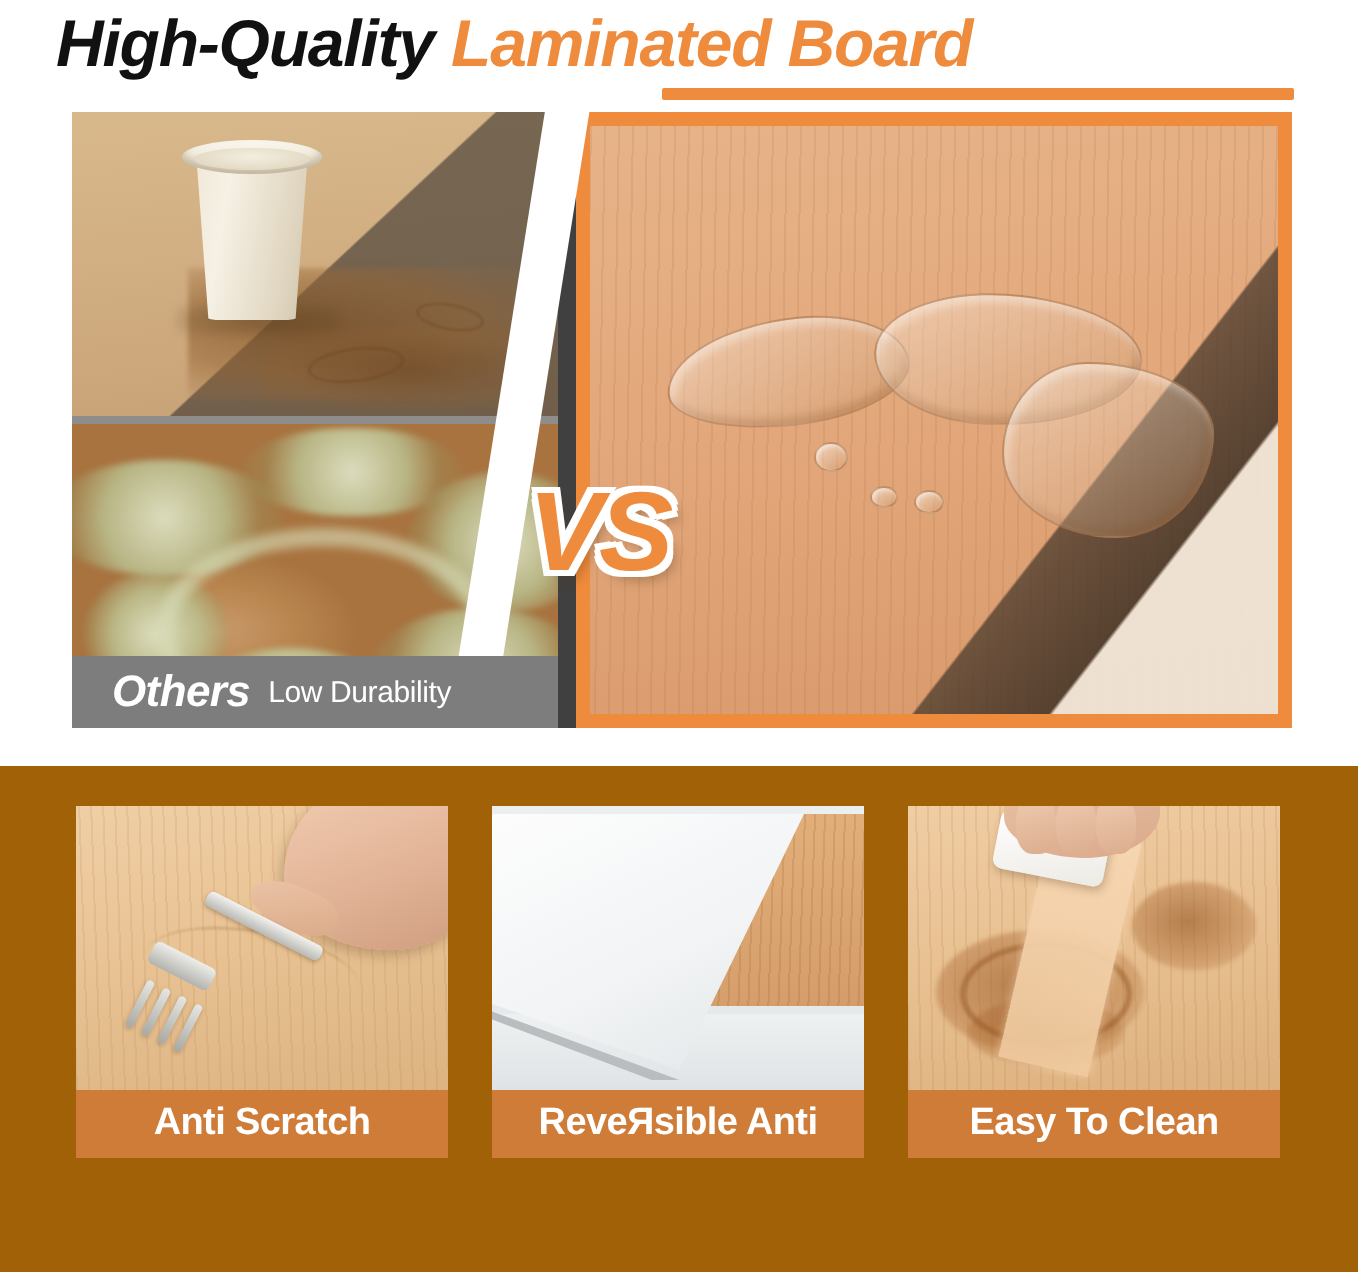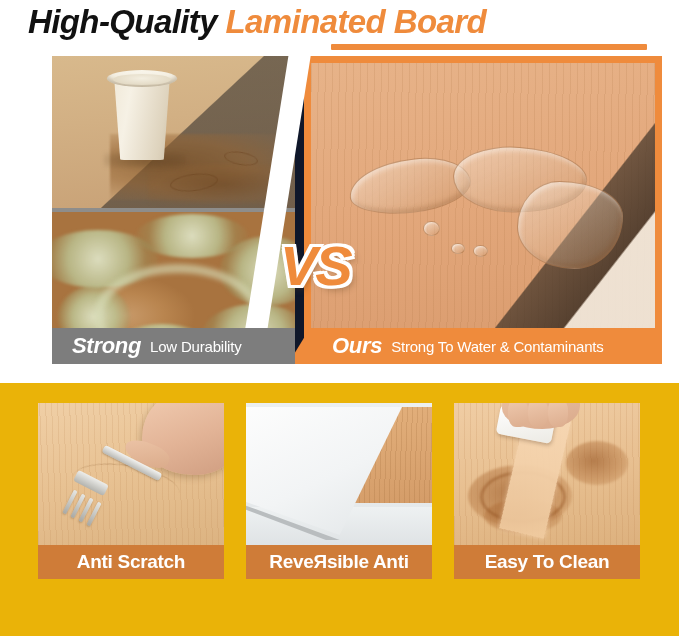--- a/index.html
+++ b/index.html
@@ -21,22 +21,22 @@
   }
   .title-dark{color:#111111;}
   .title-accent{color:#ef8b3c;}
   .title-underline{
     position:absolute;left:331px;top:44px;width:316px;height:6px;
     background:#ef8b3c;border-radius:1px;
   }
 
   
   .compare{
-    position:absolute;left:52px;top:56px;width:610px;height:308px;
-    overflow:hidden;background:#0f172a;text-decoration:underline;
+    position:absolute;left:36px;top:56px;width:610px;height:308px;
+    overflow:hidden;background:#404040;text-decoration:underline;
   }
 
   
   .left-col{
     position:absolute;left:0;top:0;width:243px;height:308px;
     background:#8e8d8b;overflow:hidden;
   }
   .photo-spill{
     position:absolute;left:0;top:0;width:243px;height:152px;overflow:hidden;
     background:
@@ -175,21 +175,21 @@
   .cap-sub{
     font-size:15px;font-weight:normal;color:#ffffff;margin-left:9px;
     letter-spacing:-0.2px;
   }
   .cap-left .cap-strong{margin-left:20px;}
   .cap-right .cap-strong{margin-left:44px;}
 
   
   .features{
     position:absolute;left:0;top:383px;width:679px;height:253px;
-    background:#eab308;
+    background:#a16207;
   }
   .feat{
     position:absolute;top:20px;width:186px;height:176px;overflow:hidden;
     background:#cf7c38;
   }
   .feat.f1{left:38px;}
   .feat.f2{left:246px;}
   .feat.f3{left:454px;}
   .feat-photo{position:absolute;left:0;top:0;width:186px;height:142px;overflow:hidden;}
 
@@ -360,26 +360,22 @@
         <div class="drop d3"></div>
       </div>
     </div>
 
     <div class="divider">
       <div class="divider-slash"></div>
     </div>
 
     <div class="vs">VS</div>
 
-    <div class="cap-right">
-      <span class="cap-strong">Ours</span>
-      <span class="cap-sub">Strong To Water &amp; Contaminants</span>
-    </div>
     <div class="cap-left">
-      <span class="cap-strong">Strong</span>
+      <span class="cap-strong">Others</span>
       <span class="cap-sub">Low Durability</span>
     </div>
 
   </div>
 
   <div class="features">
 
     <div class="feat f1">
       <div class="feat-photo p1">
         <div class="scratch"></div>

